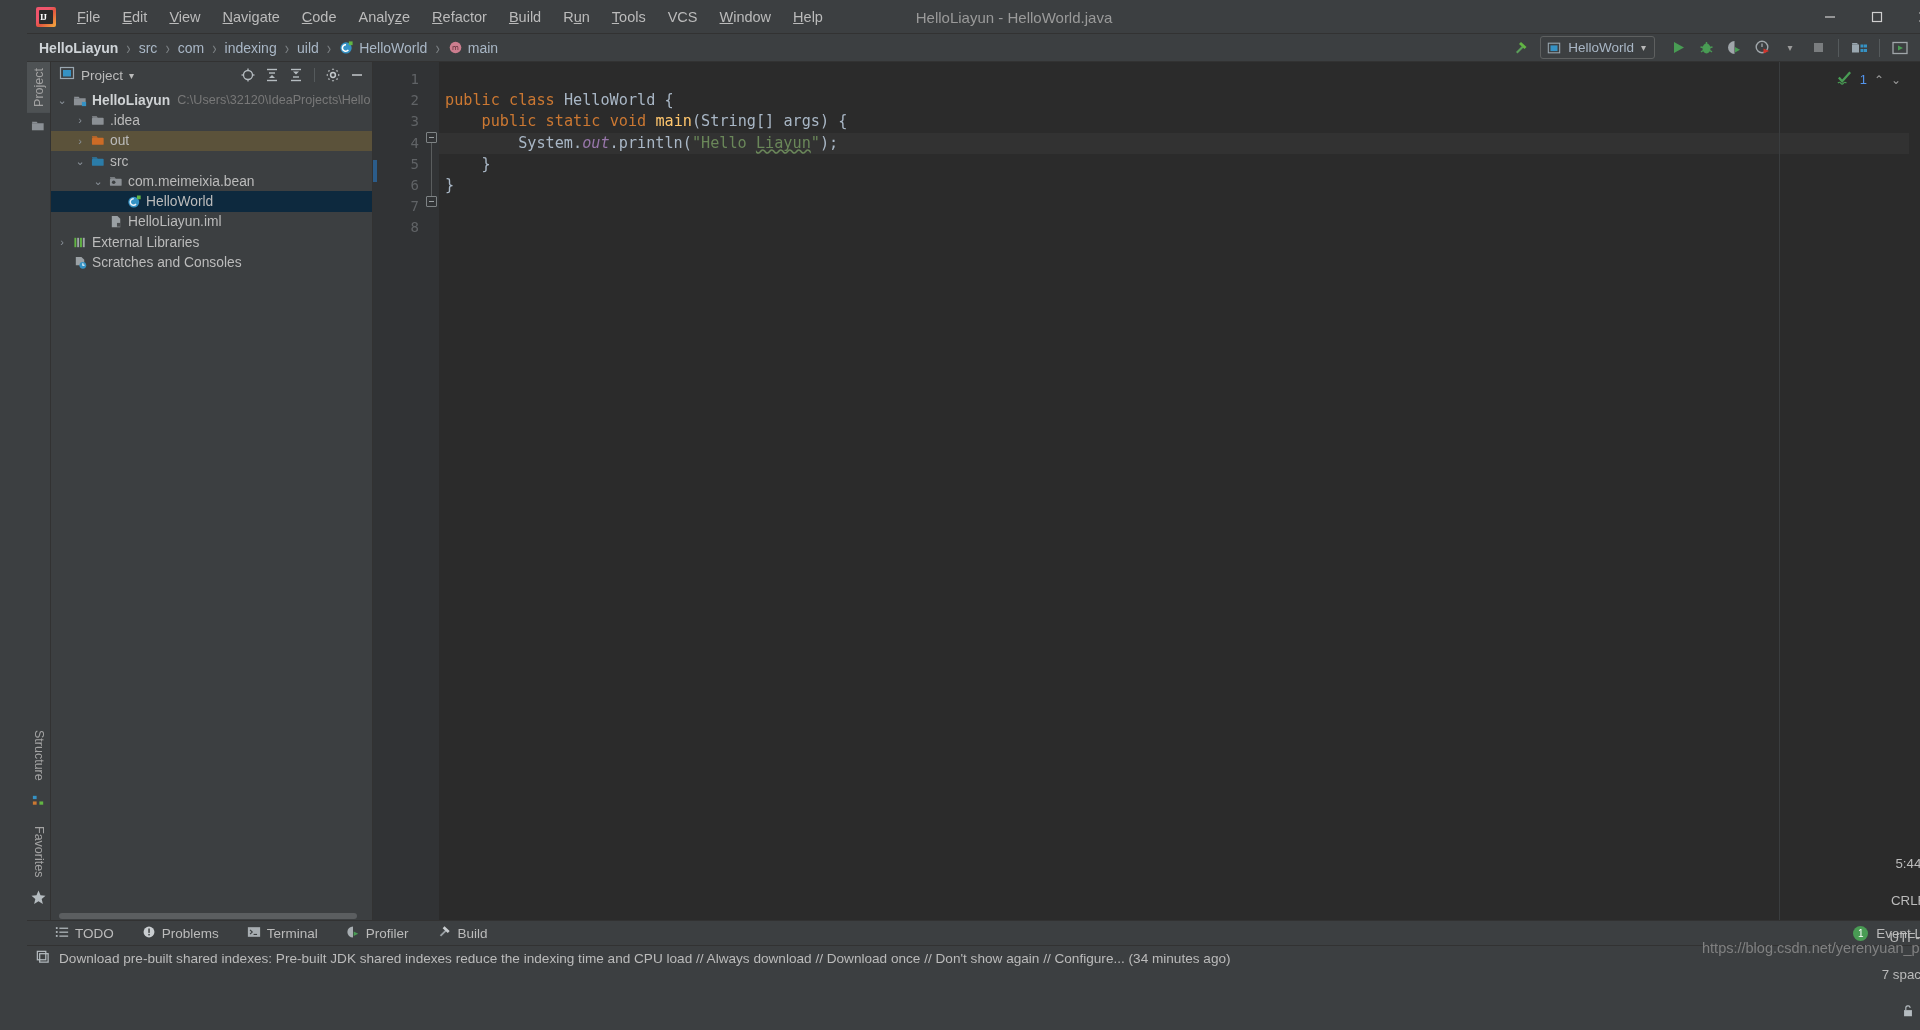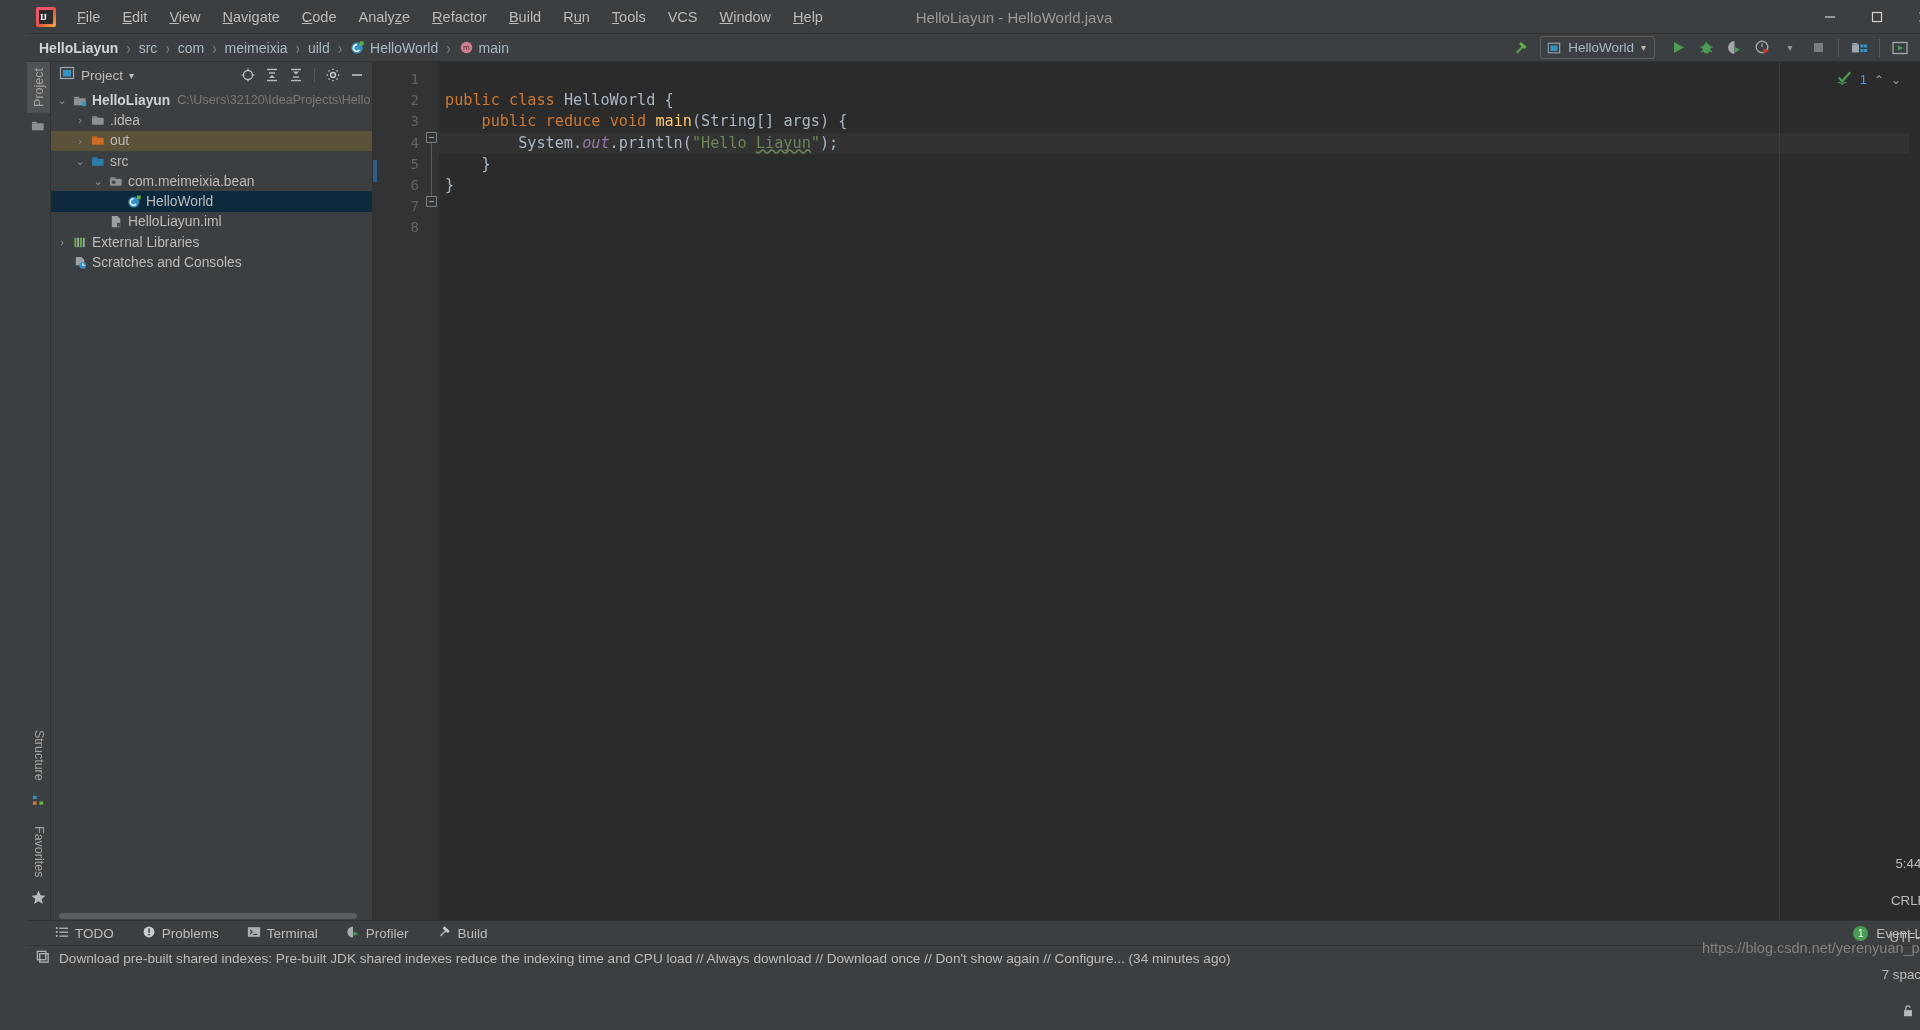--- a/index.html
+++ b/index.html
@@ -328,21 +328,21 @@
     <span class="crumb-sep">›</span>
     <div class="crumb">
         <span>src</span>
       </div>
     <span class="crumb-sep">›</span>
     <div class="crumb">
         <span>com</span>
       </div>
     <span class="crumb-sep">›</span>
     <div class="crumb">
-        <span>meimeixia</span>
+        <span>indexing</span>
       </div>
     <span class="crumb-sep">›</span>
     <div class="crumb">
         <span>uild</span>
       </div>
     <span class="crumb-sep">›</span>
     <div class="crumb">
       <span class="crumb-icon">
         <svg width="15" height="15" viewBox="0 0 16 16">
             <circle cx="7.5" cy="8.5" r="6" fill="#3592c4"></circle>
@@ -658,21 +658,21 @@
         <div class="folds">
           <div class="fold-line" style="top:74px;height:70px;"></div>
           <div class="fold-mark" style="top:70px;"></div>
           <div class="fold-mark" style="top:134px;"></div>
         </div>
 
         <div class="code">
           <div class="right-margin"></div>
           <div class="cline"> </div>
           <div class="cline"><span class="kw">public</span> <span class="kw">class</span> <span class="cls">HelloWorld</span> <span class="punct">{</span></div>
-          <div class="cline">    <span class="kw">public</span> <span class="kw">reduce</span> <span class="kw">void</span> <span class="mth">main</span><span class="punct">(String[] args) {</span></div>
+          <div class="cline">    <span class="kw">public</span> <span class="kw">static</span> <span class="kw">void</span> <span class="mth">main</span><span class="punct">(String[] args) {</span></div>
           <div class="cline current">        <span class="cls">System.</span><span class="fld">out</span><span class="punct">.println(</span><span class="str">"Hello </span><span class="str typo">Liayun</span><span class="str">"</span><span class="punct">);</span></div>
           <div class="cline">    <span class="punct">}</span></div>
           <div class="cline"><span class="punct">}</span></div>
           <div class="cline"> </div>
         </div>
 
         <div class="inspect-widget">
           <span>
             <svg width="17" height="17" viewBox="0 0 18 18">
                 <path d="M3 9 L6.5 13 L15 3.5" fill="none" stroke="#499c54" stroke-width="2.4"></path>

